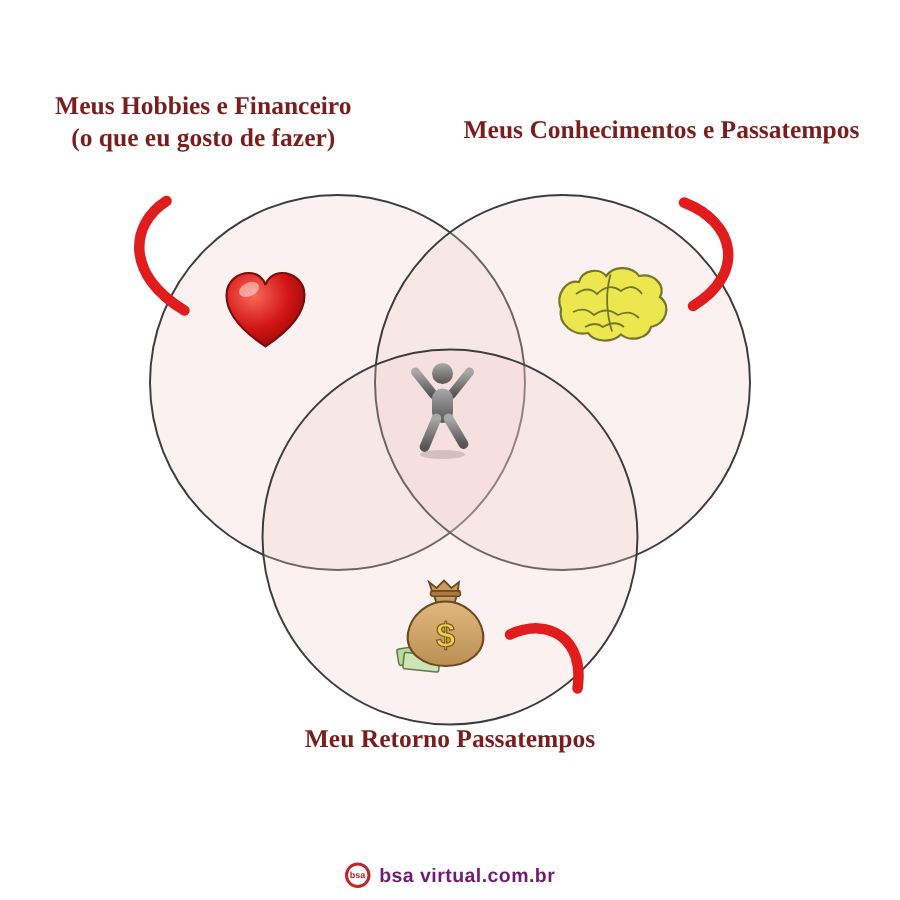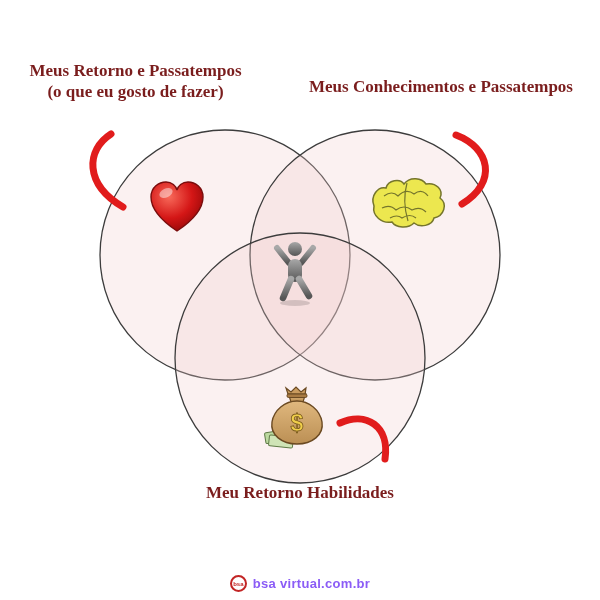--- a/index.html
+++ b/index.html
@@ -40,21 +40,21 @@
     color: #c22525;
     font-size: 6px;
     font-weight: bold;
     display: flex;
     align-items: center;
     justify-content: center;
     box-sizing: border-box;
   }
   .logo-text {
     font-size: 13px;
-    color: #8b5cf6;
+    color: #701a75;
     font-weight: bold;
     letter-spacing: 0.3px;
   }
 </style>
 </head>
 <body>
 
 <div class="canvas">
 
   <svg class="venn-svg" width="600" height="600" viewBox="0 0 600 600">
@@ -116,30 +116,30 @@
                C 55 24, 44 15, 32 15 Z" fill="url(#bagGrad)" stroke="#6b4a22" stroke-width="1.4"></path>
       <text x="32" y="45" text-anchor="middle" font-family="Liberation Sans, sans-serif" font-size="23" font-weight="bold" fill="#f0cf4a" stroke="#7a5a1e" stroke-width="0.8">$</text>
     </g>
 
     <path d="M111 134 C 86 150, 84 184, 123 207" fill="none" stroke="#e11c1c" stroke-width="7" stroke-linecap="round"></path>
     <path d="M456 135 C 490 148, 498 182, 462 204" fill="none" stroke="#e11c1c" stroke-width="7" stroke-linecap="round"></path>
     <path d="M340 423 C 366 411, 390 426, 385 459" fill="none" stroke="#e11c1c" stroke-width="7" stroke-linecap="round"></path>
   </svg>
 
   <div class="label label-hobbies">
-    <div>Meus Retorno e Passatempos</div>
+    <div>Meus Hobbies e Financeiro</div>
     <div>(o que eu gosto de fazer)</div>
   </div>
 
   <div class="label label-skills">
     <div>Meus Conhecimentos e Passatempos</div>
   </div>
 
   <div class="label label-financial">
-    <div>Meu Retorno Habilidades</div>
+    <div>Meu Retorno Passatempos</div>
   </div>
 
   <div class="footer">
     <span class="logo-badge">bsa</span>
     <span class="logo-text">bsa virtual.com.br</span>
   </div>
 
 </div>
 
 </body></html>

